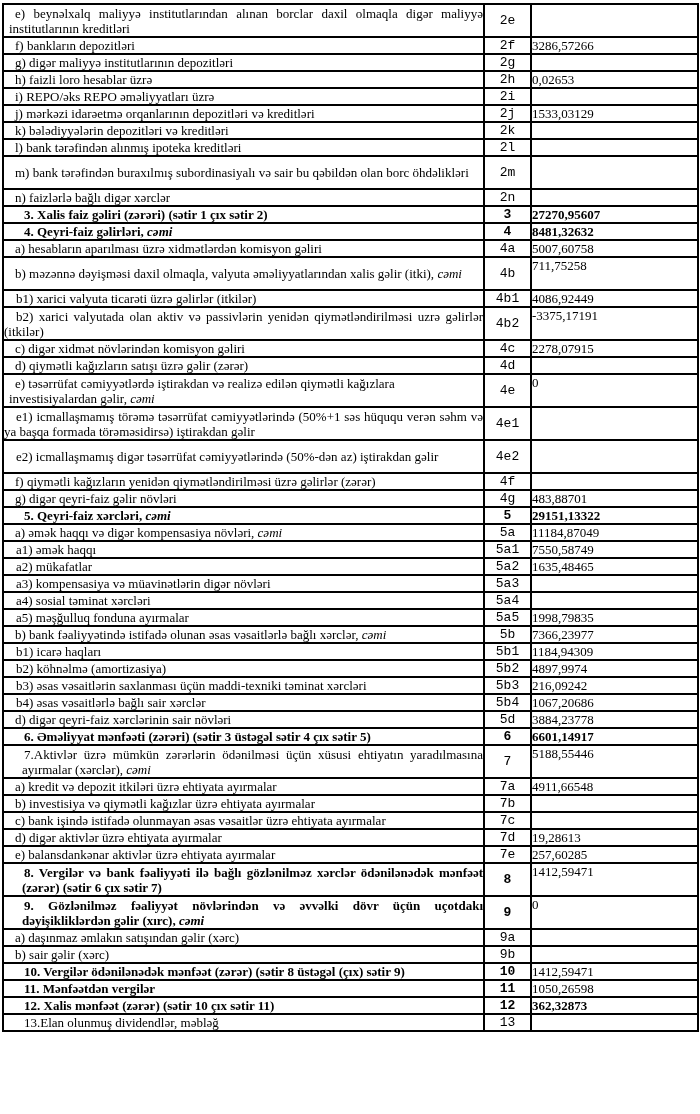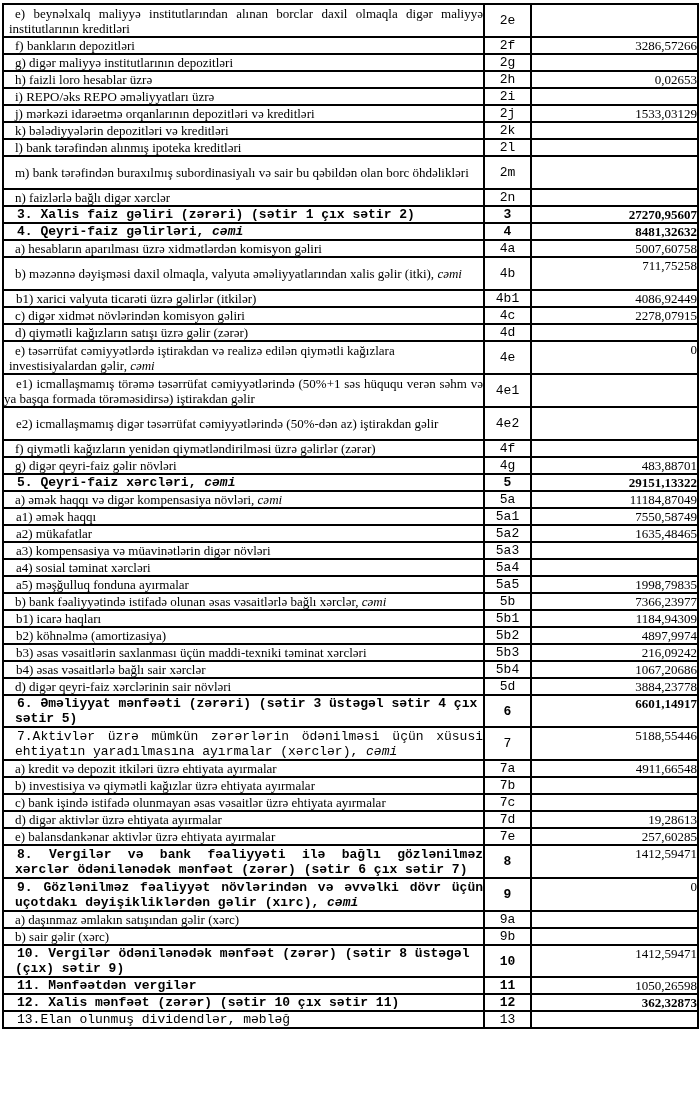--- a/index.html
+++ b/index.html
@@ -32,31 +32,31 @@
   tr.row.tall { height: 33px; }
 
   td.label {
     vertical-align: middle;
     padding-top: 1px;
     padding-bottom: 1px;
     padding-right: 2px;
     text-align: left;
   }
   td.label.just { text-align: justify; }
-  td.label.ind0 { padding-left: 11px;  text-indent: 2px; font-family: Liberation Mono, monospace;  }
+  td.label.ind0 { padding-left: 18px;  text-indent: 2px;  }
   td.label.ind1 { padding-left: 5px;  text-indent: 6px;  }
   td.label.ind2 { text-indent: 12px; }
 
   td.code {
     text-align: center;
     vertical-align: middle;
     font-family: Liberation Mono, monospace;
   }
   td.value {
-    text-align: right;
+    text-align: left;
     vertical-align: top;
     padding: 1px 3px 0 2px;
   }
   .bold { font-weight: bold; }
 </style>
 </head>
 <body>
 
 <div class="page">
   <table class="fin">
@@ -134,20 +134,25 @@
         <tr class="row tall">
           <td class="label ind1 just">b) məzənnə dəyişməsi daxil olmaqla, valyuta əməliyyatlarından xalis gəlir (itki), <i>cəmi</i></td>
           <td class="code">4b</td>
           <td class="value">711,75258</td>
         </tr>
         <tr class="row">
           <td class="label ind2">b1) xarici valyuta ticarəti üzrə gəlirlər (itkilər)</td>
           <td class="code">4b1</td>
           <td class="value">4086,92449</td>
         </tr>
+        <tr class="row tall">
+          <td class="label ind2 just">b2) xarici valyutada olan aktiv və passivlərin yenidən qiymətləndirilməsi uzrə gəlirlər (itkilər)</td>
+          <td class="code">4b2</td>
+          <td class="value">-3375,17191</td>
+        </tr>
         <tr class="row">
           <td class="label ind1">c) digər xidmət növlərindən komisyon gəliri</td>
           <td class="code">4c</td>
           <td class="value">2278,07915</td>
         </tr>
         <tr class="row">
           <td class="label ind1">d) qiymətli kağızların satışı üzrə gəlir (zərər)</td>
           <td class="code">4d</td>
           <td class="value"></td>
         </tr>

